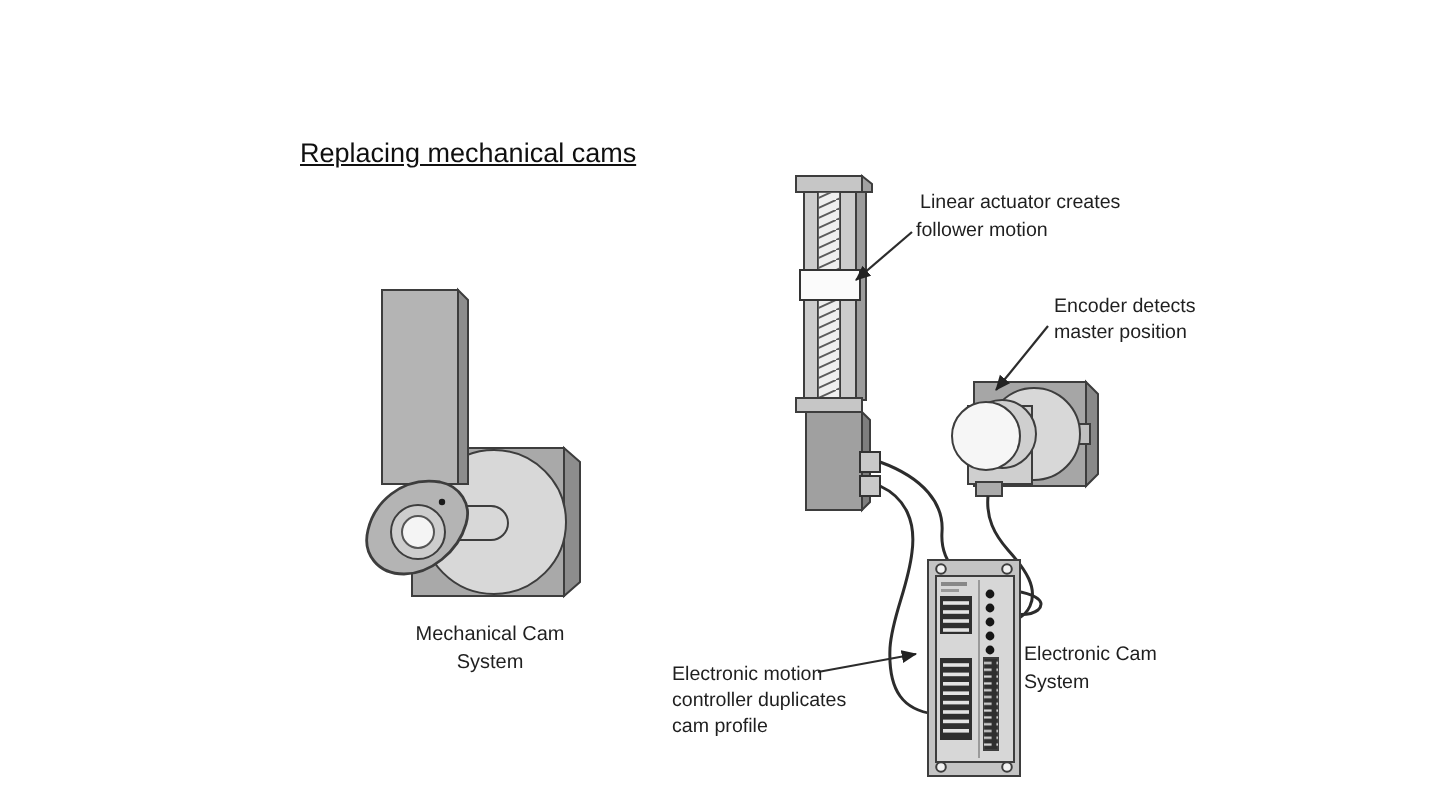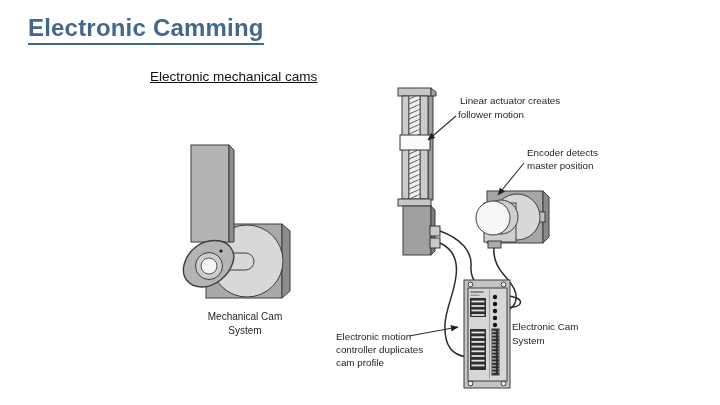--- a/index.html
+++ b/index.html
@@ -10,24 +10,23 @@
   #subtitle{position:absolute;left:150px;top:68px;font-size:13.5px;line-height:17.5px;
          color:#101010;}
   #subtitle span{display:block;text-decoration:underline;}
   svg text{font-family:"Liberation Sans", sans-serif;fill:#1f1f1f;}
 </style>
 </head>
 <body>
 
 <div id="slide">
 
-  <div id="title">Electronic Camming</div>
 
   <div id="subtitle">
-    <span>Electronic mechanical cams</span>
+    <span>Replacing mechanical cams</span>
   </div>
 
   <svg width="720" height="405" viewBox="0 0 720 405" style="position:absolute;left:0;top:0;">
     <defs>
       <marker id="arrow" orient="auto" markerWidth="9" markerHeight="8" refX="6.5" refY="3">
         <path d="M0,0 L7,3 L0,6 Z" fill="#222"></path>
       </marker>
       <pattern id="threads" width="11" height="5" patternUnits="userSpaceOnUse">
         <path d="M0,5 L11,0" stroke="#5c5c5c" stroke-width="1" fill="none"></path>
       </pattern>

